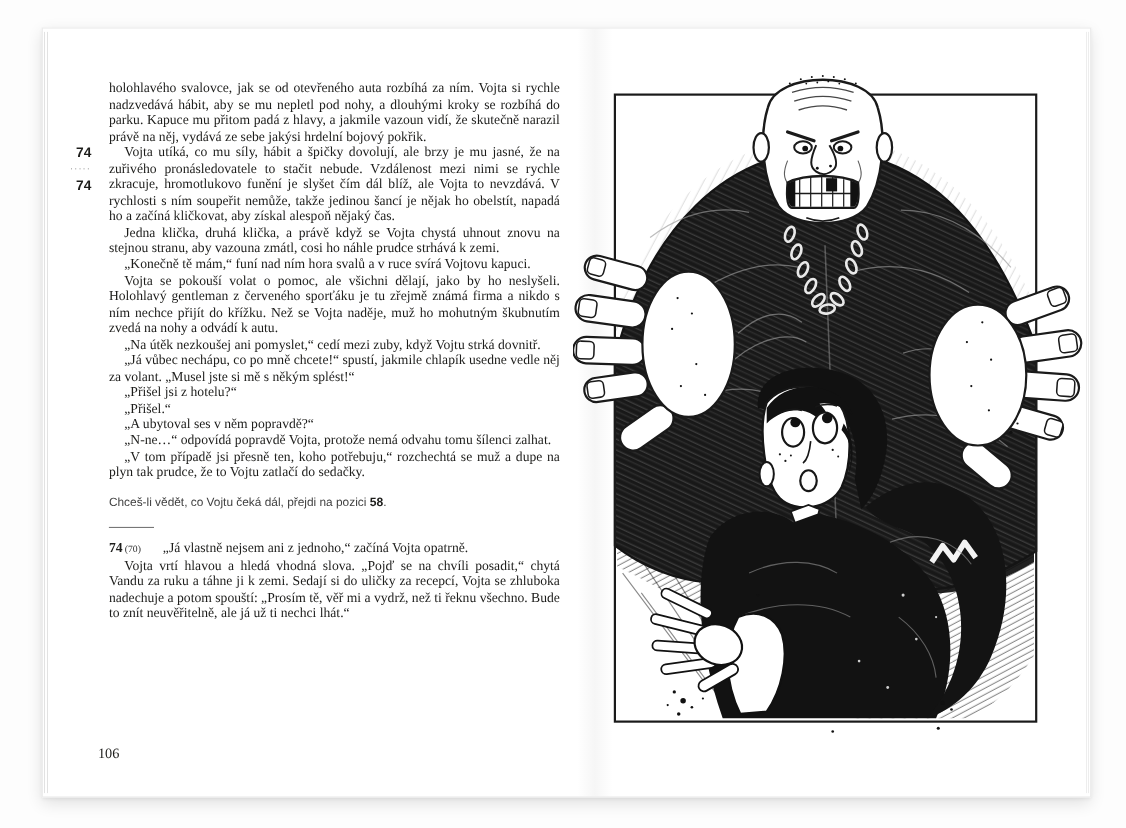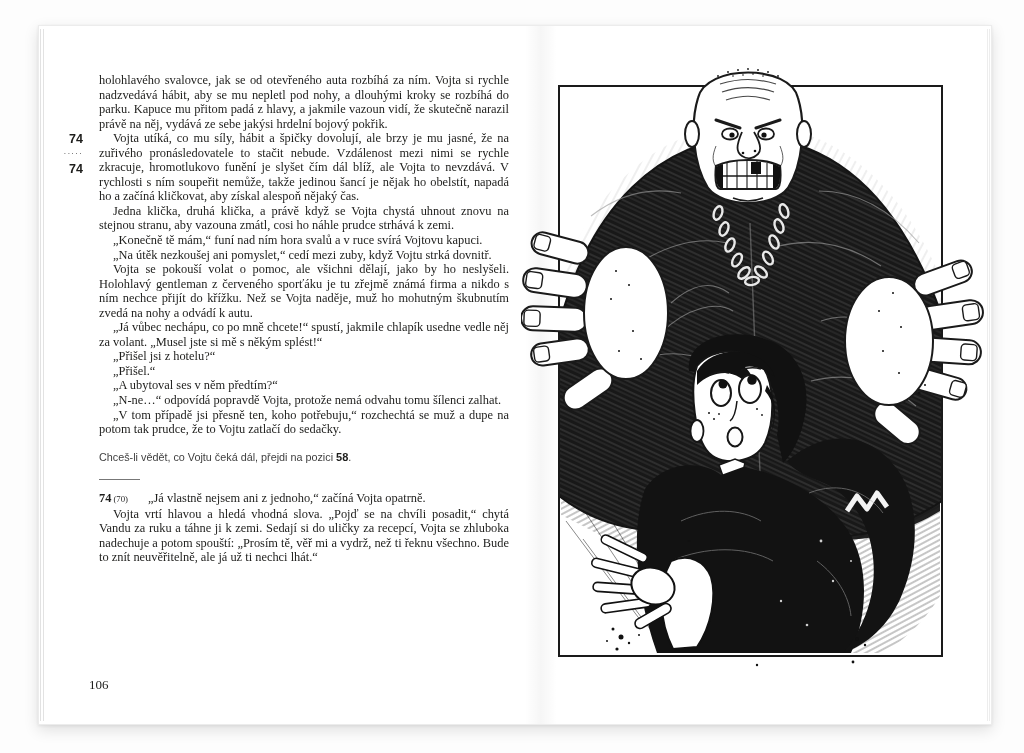--- a/index.html
+++ b/index.html
@@ -60,28 +60,28 @@
     <div class="mk-dots">·····</div>
     <div class="mk">74</div>
   </div>
 
   <div class="text-col">
     <div class="story">
         <p class="para">holohlavého svalovce, jak se od otevřeného auta rozbíhá za ním. Vojta si rychle nadzvedává hábit, aby se mu nepletl pod nohy, a dlouhými kroky se rozbíhá do parku. Kapuce mu přitom padá z hlavy, a jakmile vazoun vidí, že skutečně narazil právě na něj, vydává ze sebe jakýsi hrdelní bojový pokřik.</p>
         <p class="para">Vojta utíká, co mu síly, hábit a špičky dovolují, ale brzy je mu jasné, že na zuřivého pronásledovatele to stačit nebude. Vzdálenost mezi nimi se rychle zkracuje, hromotlukovo funění je slyšet čím dál blíž, ale Vojta to nevzdává. V rychlosti s ním soupeřit nemůže, takže jedinou šancí je nějak ho obelstít, napadá ho a začíná kličkovat, aby získal alespoň nějaký čas.</p>
         <p class="para">Jedna klička, druhá klička, a právě když se Vojta chystá uhnout znovu na stejnou stranu, aby vazouna zmátl, cosi ho náhle prudce strhává k zemi.</p>
         <p class="para">„Konečně tě mám,“ funí nad ním hora svalů a v ruce svírá Vojtovu kapuci.</p>
+        <p class="para">Vojta se pokouší volat o pomoc, ale všichni dělají, jako by ho neslyšeli. Holohlavý gentleman z červeného sporťáku je tu zřejmě známá firma a nikdo s ním nechce přijít do křížku. Než se Vojta naděje, muž ho mohutným škubnutím zvedá na nohy a odvádí k autu.</p>
         <p class="para">„Na útěk nezkoušej ani pomyslet,“ cedí mezi zuby, když Vojtu strká dovnitř.</p>
-        <p class="para">Vojta se pokouší volat o pomoc, ale všichni dělají, jako by ho neslyšeli. Holohlavý gentleman z červeného sporťáku je tu zřejmě známá firma a nikdo s ním nechce přijít do křížku. Než se Vojta naděje, muž ho mohutným škubnutím zvedá na nohy a odvádí k autu.</p>
         <p class="para">„Já vůbec nechápu, co po mně chcete!“ spustí, jakmile chlapík usedne vedle něj za volant. „Musel jste si mě s někým splést!“</p>
         <p class="para">„Přišel jsi z hotelu?“</p>
         <p class="para">„Přišel.“</p>
-        <p class="para">„A ubytoval ses v něm předtím?“</p>
+        <p class="para">„A ubytoval ses v něm popravdě?“</p>
         <p class="para">„N-ne…“ odpovídá popravdě Vojta, protože nemá odvahu tomu šílenci zalhat.</p>
-        <p class="para">„V tom případě jsi přesně ten, koho potřebuju,“ rozchechtá se muž a dupe na potom tak prudce, že to Vojtu zatlačí do sedačky.</p>
+        <p class="para">„V tom případě jsi přesně ten, koho potřebuju,“ rozchechtá se muž a dupe na plyn tak prudce, že to Vojtu zatlačí do sedačky.</p>
       </div>
 
     <p class="instruction"><span>Chceš-li vědět, co Vojtu čeká dál, přejdi na pozici</span> <b>58</b><span>.</span></p>
 
     <hr class="rule">
 
     <p class="para" style="text-indent:0"><span class="sec-num">74</span><span class="sec-origin">(70)</span><span>„Já vlastně nejsem ani z jednoho,“ začíná Vojta opatrně.</span></p>
 
     <div>
         <p class="para">Vojta vrtí hlavou a hledá vhodná slova. „Pojď se na chvíli posadit,“ chytá Vandu za ruku a táhne ji k zemi. Sedají si do uličky za recepcí, Vojta se zhluboka nadechuje a potom spouští: „Prosím tě, věř mi a vydrž, než ti řeknu všechno. Bude to znít neuvěřitelně, ale já už ti nechci lhát.“</p>

